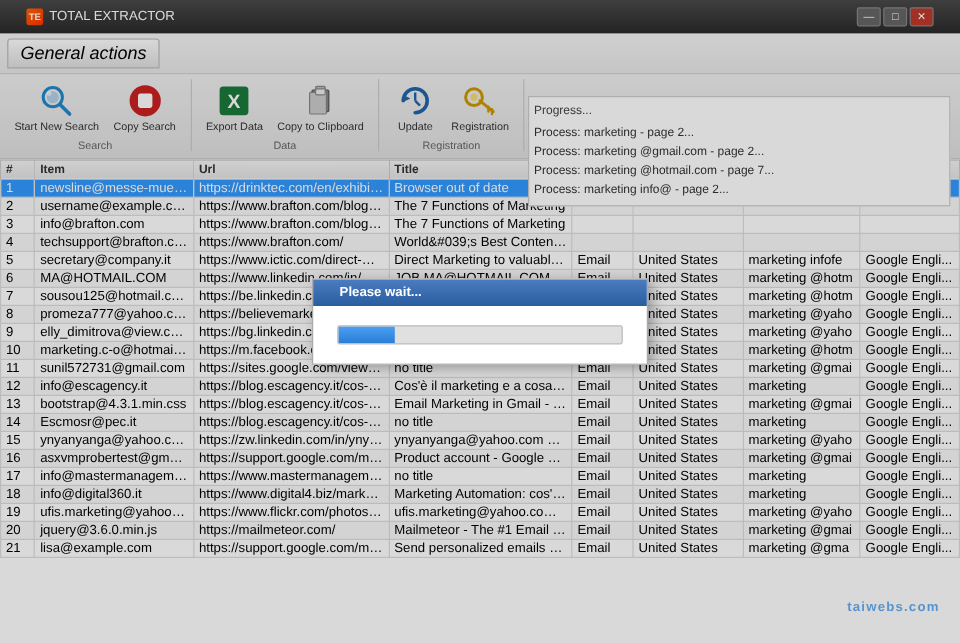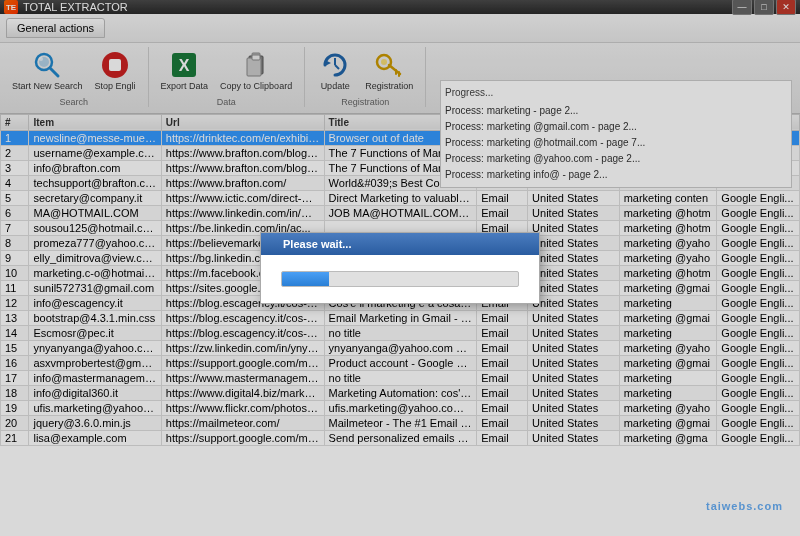--- a/index.html
+++ b/index.html
@@ -9,24 +9,24 @@
       background: #f0f0f0;
       width: 800px;
       height: 536px;
       overflow: hidden;
       position: relative;
     }
 
     
     .title-bar {
       background: linear-gradient(to bottom, #4a4a4a, #2a2a2a);
-      height: 14px;
+      height: 28px;
       display: flex;
       align-items: center;
-      padding: 0 4px;
+      padding: 0 22px;
       color: #fff;
       font-size: 11px;
       user-select: none;
     }
     .title-bar-icon {
       width: 14px; height: 14px;
       background: linear-gradient(135deg, #ff6600, #ff3300);
       border-radius: 2px;
       margin-right: 5px;
       display: flex; align-items: center; justify-content: center;
@@ -53,22 +53,23 @@
       padding: 4px 6px;
       display: flex;
       gap: 4px;
       align-items: center;
     }
     .general-actions-tab {
       background: linear-gradient(to bottom, #fff, #e0e0e0);
       border: 1px solid #bbb;
       border-radius: 3px 3px 0 0;
       padding: 3px 10px;
-      font-size: 11px;
+      font-size: 15px;
       cursor: pointer;
+      font-style: italic;
     }
 
     
     .ribbon {
       background: linear-gradient(to bottom, #f0f0f0, #e0e0e0);
       border-bottom: 1px solid #bbb;
       padding: 4px 8px 6px;
       display: flex;
       gap: 0;
     }
@@ -274,21 +275,21 @@
         </div>
         <div class="ribbon-btn-label">Start New Search</div>
       </div>
       <div class="ribbon-btn">
         <div class="ribbon-btn-icon">
           <svg width="30" height="30" viewBox="0 0 30 30">
             <circle cx="15" cy="15" r="13" fill="#cc2222"></circle>
             <rect x="9" y="9" width="12" height="12" rx="2" fill="white"></rect>
           </svg>
         </div>
-        <div class="ribbon-btn-label">Stop Engli</div>
+        <div class="ribbon-btn-label">Copy Search</div>
       </div>
     </div>
     <div class="ribbon-label">Search</div>
   </div>
 
   <div class="ribbon-group">
     <div class="ribbon-buttons">
       <div class="ribbon-btn">
         <div class="ribbon-btn-icon">
           <svg width="30" height="30" viewBox="0 0 30 30">
@@ -340,21 +341,20 @@
       </div>
     </div>
     <div class="ribbon-label">Registration</div>
   </div>
 
   <div class="progress-panel">
     <div class="progress-title">Progress...</div>
     <div>Process: marketing - page 2...</div>
     <div>Process: marketing @gmail.com - page 2...</div>
     <div>Process: marketing @hotmail.com - page 7...</div>
-    <div>Process: marketing @yahoo.com - page 2...</div>
     <div>Process: marketing info@ - page 2...</div>
   </div>
 </div>
 
 <div class="main-content">
   <div class="table-container">
     <table class="data-table">
       <thead>
         <tr>
           <th class="col-num">#</th>
@@ -408,21 +408,21 @@
             <td></td>
             <td></td>
           </tr>
           <tr>
             <td>5</td>
             <td>secretary@company.it</td>
             <td>https://www.ictic.com/direct-marketin...</td>
             <td>Direct Marketing to valuable legal persona...</td>
             <td>Email</td>
             <td>United States</td>
-            <td>marketing conten</td>
+            <td>marketing infofe</td>
             <td>Google Engli...</td>
           </tr>
           <tr>
             <td>6</td>
             <td>MA@HOTMAIL.COM</td>
             <td>https://www.linkedin.com/in/ma-m-b...</td>
             <td>JOB MA@HOTMAIL.COM MARKETI...</td>
             <td>Email</td>
             <td>United States</td>
             <td>marketing @hotm</td>

